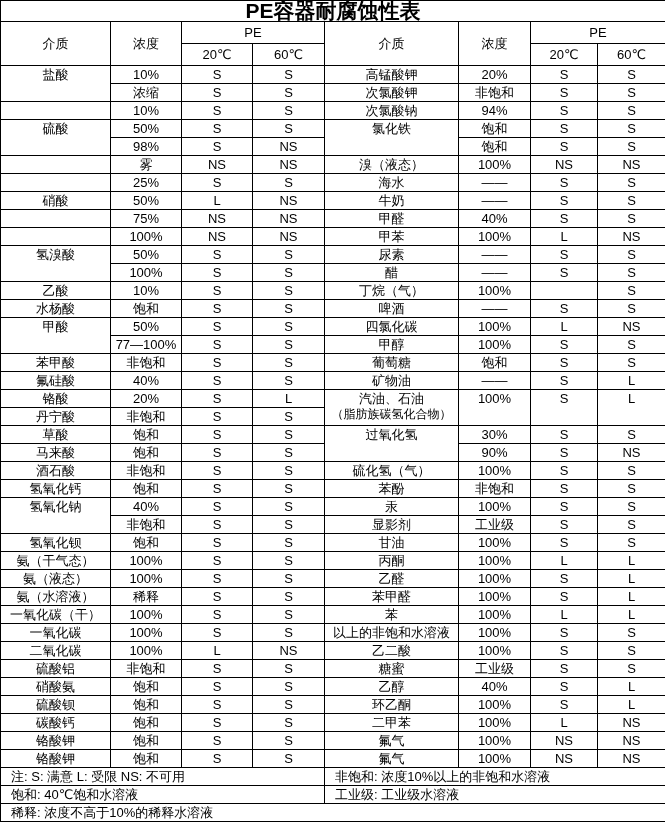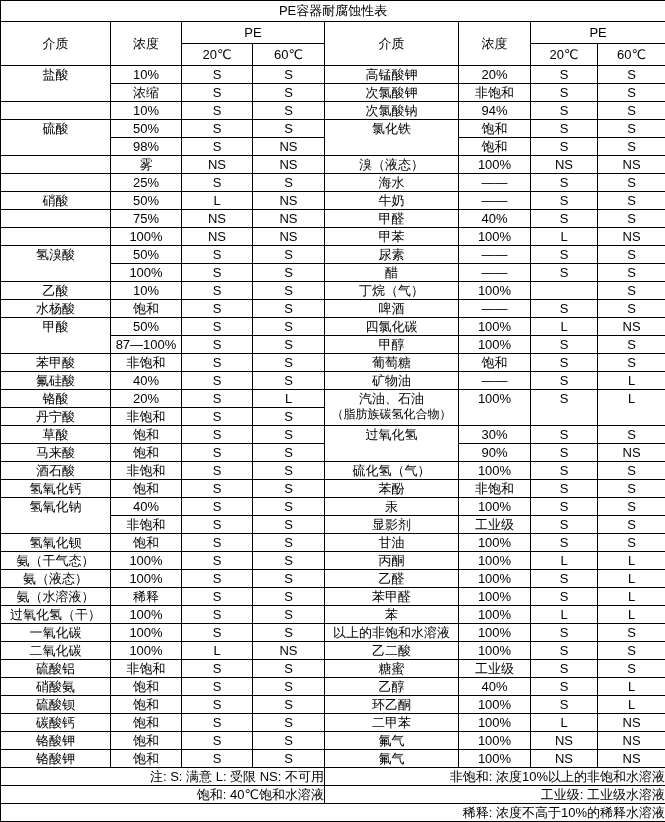--- a/index.html
+++ b/index.html
@@ -23,37 +23,37 @@
     font-weight: normal;
     text-align: center;
     vertical-align: middle;
     padding: 0;
     height: 17px;
     line-height: 17px;
     overflow: hidden;
     white-space: nowrap;
   }
   tr.title-row td {
-    font-size: 13px;
-    font-weight: normal;
+    font-size: 21px;
+    font-weight: bold;
     height: 20px;
     line-height: 20px;
   }
   tr.head td {
     height: 21px;
     line-height: 21px;
     font-size: 13px;
   }
   td.vtop {
     vertical-align: top;
   }
   td.u, .u {
   }
   tr.note td {
-    text-align: right;
+    text-align: left;
     padding-left: 10px;
     height: 17px;
     line-height: 17px;
   }
   td div {
     line-height: 17px;
     height: 17px;
     overflow: hidden;
   }
   td div.small {
@@ -235,21 +235,21 @@
         <td rowspan="2" class="vtop">甲酸</td>
         <td>50%</td>
         <td>S</td>
         <td>S</td>
         <td>四氯化碳</td>
         <td>100%</td>
         <td>L</td>
         <td>NS</td>
       </tr>
       <tr>
-        <td>87—100%</td>
+        <td>77—100%</td>
         <td>S</td>
         <td>S</td>
         <td>甲醇</td>
         <td>100%</td>
         <td>S</td>
         <td>S</td>
       </tr>
       <tr>
         <td>苯甲酸</td>
         <td>非饱和</td>
@@ -381,21 +381,21 @@
         <td>氨（水溶液）</td>
         <td>稀释</td>
         <td>S</td>
         <td>S</td>
         <td>苯甲醛</td>
         <td>100%</td>
         <td>S</td>
         <td>L</td>
       </tr>
       <tr>
-        <td>过氧化氢（干）</td>
+        <td>一氧化碳（干）</td>
         <td>100%</td>
         <td>S</td>
         <td>S</td>
         <td>苯</td>
         <td>100%</td>
         <td>L</td>
         <td>L</td>
       </tr>
       <tr>
         <td>一氧化碳</td>

